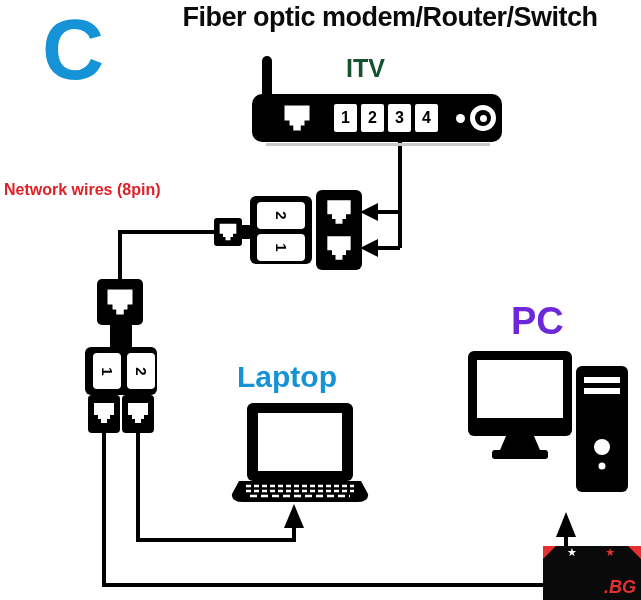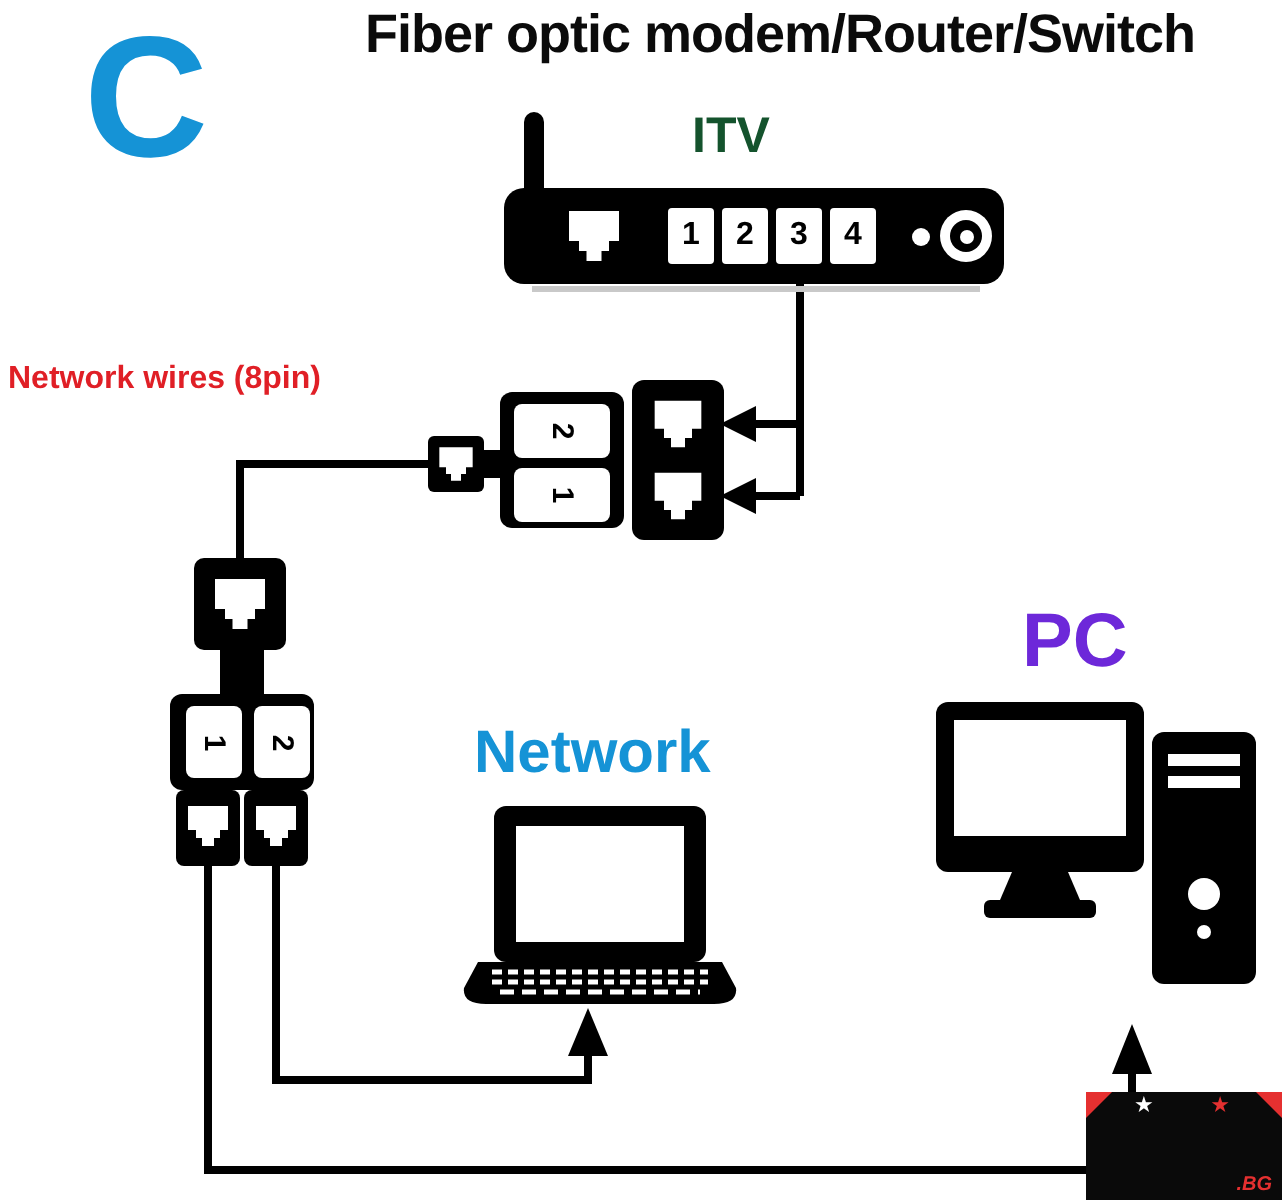--- a/index.html
+++ b/index.html
@@ -29,21 +29,21 @@
       display:flex; align-items:center; justify-content:center; }
   .power-inner { width:16px; height:16px; background:#000; border-radius:50%; display:flex; align-items:center; justify-content:center; }
   .power-pin { width:7px; height:7px; background:#fff; border-radius:50%; }
 
   .indicator { position:absolute; background:#fff; border-radius:4px; display:flex; align-items:center; justify-content:center; z-index:3; }
   .indicator span { font-size:15px; font-weight:800; color:#000; transform:rotate(90deg); }
   .jack-svg { position:absolute; z-index:3; }
 
   .logo { position:absolute; left:543px; top:546px; width:98px; height:54px; background:#0a0a0a; z-index:5; }
   .logo-main { position:absolute; left:0; right:0; top:17px; text-align:center; color:#fff; font-size:21px; font-weight:800; font-style:italic; letter-spacing:1px; }
-  .logo-suffix { position:absolute; right:5px; bottom:2px; color:#e53030; font-size:10px; font-weight:800; font-style:italic; }
+  .logo-suffix { position:absolute; right:5px; bottom:2px; color:#e53030; font-size:18px; font-weight:800; font-style:italic; }
   .logo-tri-l { position:absolute; left:0; top:0; width:0; height:0; border-top:13px solid #e53030; border-right:13px solid transparent; }
   .logo-tri-r { position:absolute; right:0; top:0; width:0; height:0; border-top:13px solid #e53030; border-left:13px solid transparent; }
   .logo-star-w { position:absolute; left:24px; top:0; color:#fff; font-size:11px; }
   .logo-star-r { position:absolute; right:26px; top:0; color:#e53030; font-size:11px; }
 </style>
 </head>
 <body>
 
 <div id="canvas">
 
@@ -79,21 +79,21 @@
       <rect x="584" y="388" width="36" height="6" fill="#fff"></rect>
       <circle cx="602" cy="447" r="8" fill="#fff"></circle>
       <circle cx="602" cy="466" r="3.5" fill="#fff"></circle>
     </g>
   </svg>
 
   <div class="txt variant-letter">C</div>
   <div class="txt title">Fiber optic modem/Router/Switch</div>
   <div class="txt itv">ITV</div>
   <div class="txt note note1">Network wires (8pin)</div>
-  <div class="txt laptop-label">Network</div>
+  <div class="txt laptop-label">Laptop</div>
   <div class="txt pc-label">PC</div>
 
   <div class="blk antenna"></div>
   <div class="router-shadow"></div>
   <div class="blk router-body">
     <svg style="position:absolute; left:30px; top:8px;" width="30" height="32" viewBox="0 0 24 24">
       <path d="M2,2 H22 V14 H18 V18 H15 V22 H9 V18 H6 V14 H2 Z" fill="#fff"></path>
     </svg>
     <div class="port-num" style="left:82px;">1</div>
     <div class="port-num" style="left:109px;">2</div>

